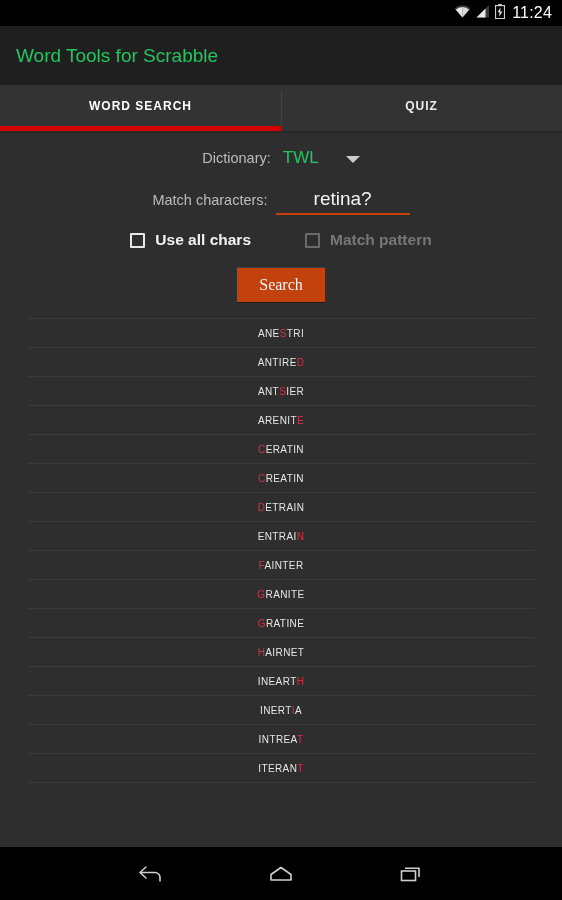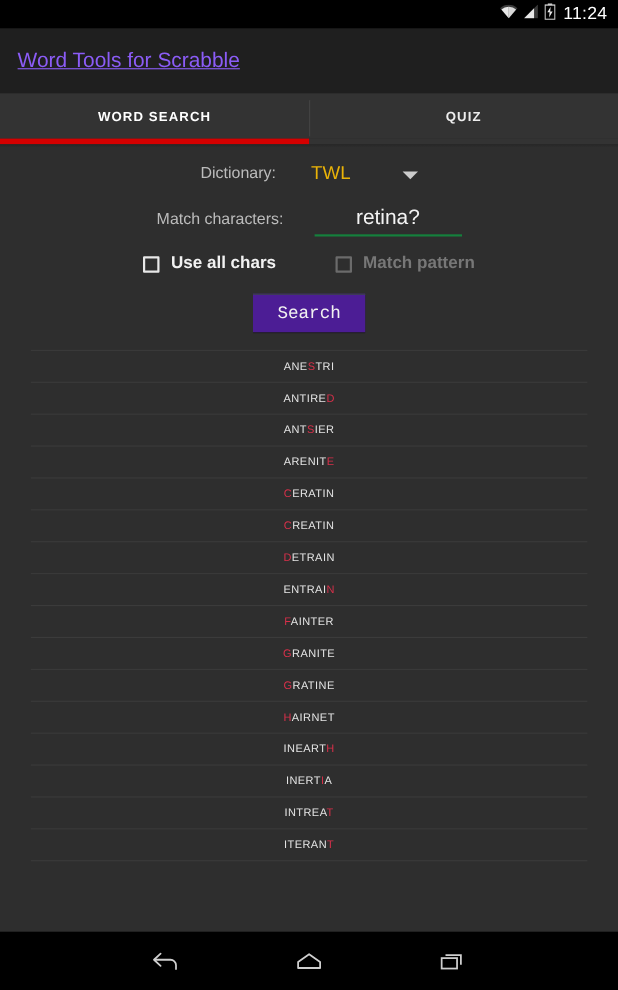--- a/index.html
+++ b/index.html
@@ -44,24 +44,23 @@
   
   .appbar {
     height: 59px;
     background: #1f1f1f;
     display: flex;
     align-items: center;
     padding-left: 16px;
     box-sizing: border-box;
   }
   .appbar .title {
-    color: #8b5cf6;
+    color: #22c55e;
     font-size: 19px;
     font-weight: normal;
-    text-decoration: underline;
   }
 
   
   .tabbar {
     height: 41px;
     background: #333333;
     display: flex;
     position: relative;
   }
   .tab {
@@ -105,48 +104,47 @@
   }
 
   
   .form {
     padding-top: 14px;
   }
   .form-row {
     display: flex;
     align-items: center;
     justify-content: center;
-    gap: 20px;
   }
   .row-dict { margin-bottom: 20px; }
   .lbl {
     color: #bcbcbc;
     font-size: 14.5px;
   }
   .dict-value {
-    color: #eab308;
+    color: #22c55e;
     font-size: 17px;
     margin-left: 12px;
   }
   .caret {
     width: 0; height: 0;
     border-left: 7px solid transparent;
     border-right: 7px solid transparent;
     border-top: 7px solid #cccccc;
     margin-left: 27px;
     margin-top: 2px;
   }
   .row-chars {
     margin-bottom: 16px;
     align-items: baseline;
   }
   .chars-field {
     margin-left: 8px;
     width: 134px;
-    border-bottom: 2px solid #15803d;
+    border-bottom: 2px solid #c2410c;
     text-align: center;
     padding-bottom: 3px;
   }
   .chars-field .val {
     color: #f4f4f4;
     font-size: 19px;
   }
 
   .row-checks {
     gap: 0px;
@@ -172,28 +170,28 @@
   .check.disabled .box { border-color: #6b6b6b; }
   .check .txt {
     color: #f2f2f2;
     font-size: 15.5px;
     font-weight: bold;
   }
   .check.disabled .txt { color: #777777; }
 
   .row-search { margin-bottom: 16px; }
   .search-btn {
-    background: #4c1d95;
+    background: #c2410c;
     color: #f2f2f2;
     font-size: 16px;
     border: none;
     border-top: 1px solid #3a4249;
     padding: 8px 22px;
     cursor: pointer;
-    font-family: Liberation Mono, monospace;
+    font-family: Liberation Serif, serif;
     box-shadow: 0 1px 0 rgba(0,0,0,0.35);
   }
 
   
   .results {
     margin-top: 6px;
   }
   .result-row {
     height: 28px;
     display: flex;

